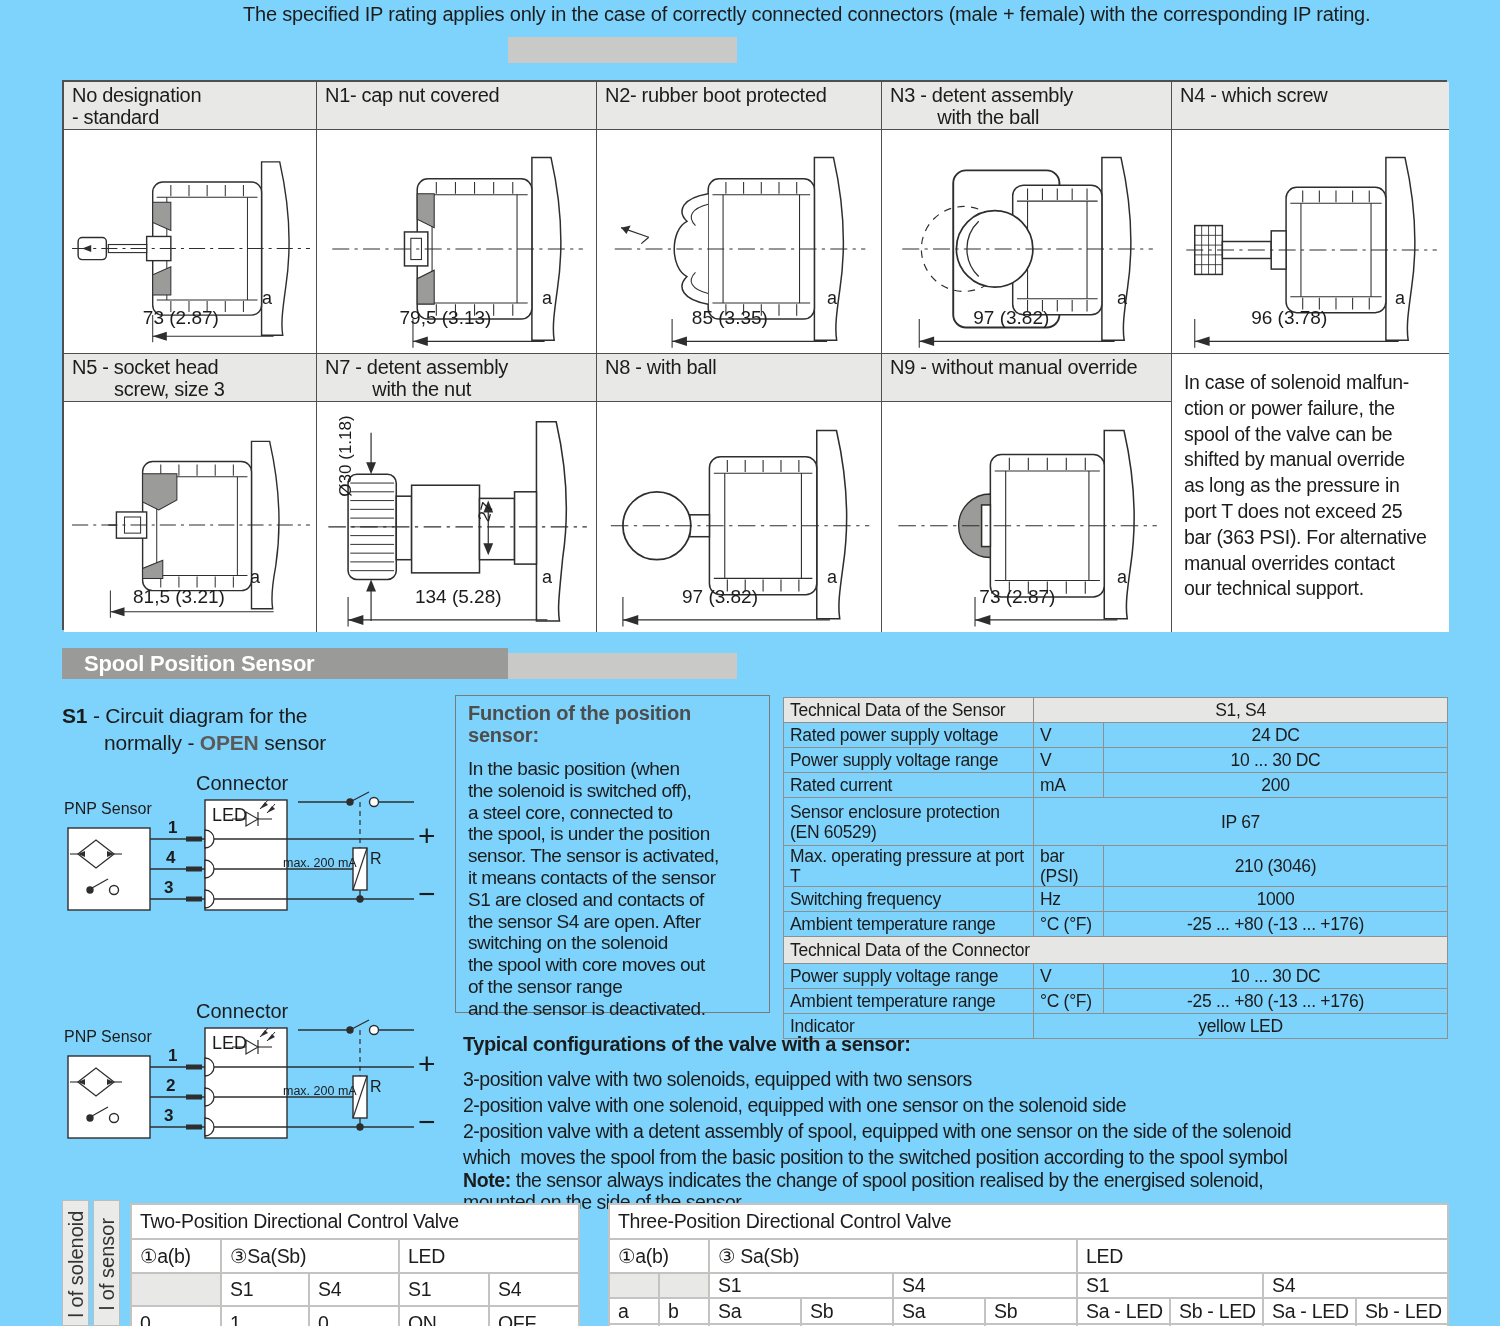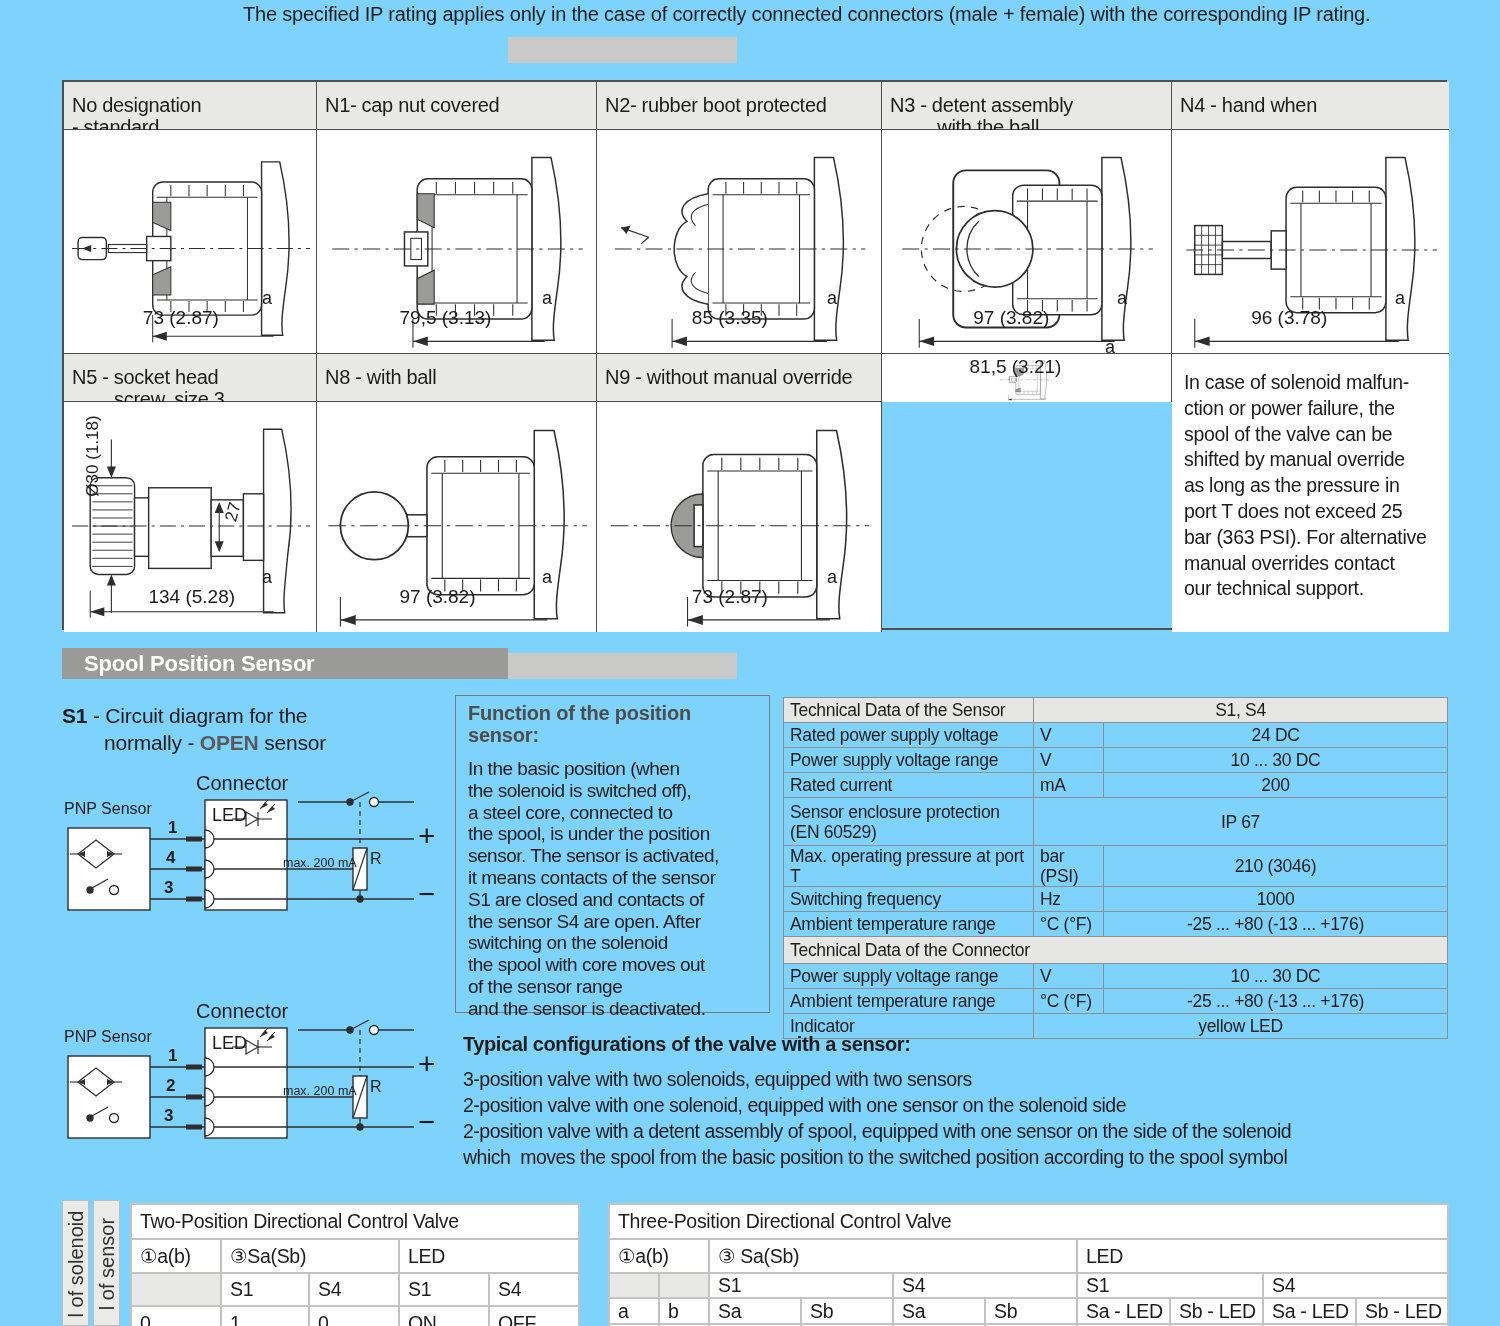--- a/index.html
+++ b/index.html
@@ -10,21 +10,21 @@
   
   .sec-bar{position:absolute;left:62px;width:446px;height:31px;background:#9a9a98;display:flex;align-items:center;padding-left:22px;box-sizing:border-box;white-space:nowrap;}
   .sec-bar .t1{font-size:22px;font-weight:bold;color:#fff;letter-spacing:-0.2px;}
   .sec-bar .t2{font-size:19px;color:#ededeb;margin-left:8px;letter-spacing:-0.2px;}
   .bar-tail{position:absolute;height:26px;background:#c9c9c7;}
   
   .mo-grid{position:absolute;left:62px;top:80px;width:1385px;height:550px;display:grid;
            grid-template-columns:253px 280px 285px 290px 277px;grid-template-rows:48px 224px 48px 230px;
            border:2px solid #4f4f4d;box-sizing:border-box;}
   .hcell{background:#e8e8e6;border-right:1.5px solid #4f4f4d;border-bottom:1.5px solid #4f4f4d;
-         font-size:20px;line-height:22px;padding:12px 8px;white-space:pre-wrap;letter-spacing:-0.3px;box-sizing:border-box;}
+         font-size:20px;line-height:22px;padding:2px 8px;white-space:pre-wrap;letter-spacing:-0.3px;box-sizing:border-box;}
   .fcell{position:relative;background:#fff;border-right:1.5px solid #4f4f4d;border-bottom:1.5px solid #4f4f4d;box-sizing:border-box;}
   .no-r{border-right:none!important;}
   .no-b{border-bottom:none!important;}
   .fcell svg{position:absolute;left:0;top:0;width:100%;height:100%;}
   .dim{position:absolute;bottom:24px;left:50%;transform:translateX(-62%);font-size:19px;white-space:nowrap;}
   .flaglabel{position:absolute;right:44px;bottom:44px;font-size:18px;}
   .fcell[data-v="n5"] .flaglabel{right:56px;}
   .fcell[data-v="n4"] .dim{transform:translateX(-78%);}
   .fcell[data-v="n3"] .dim{transform:translateX(-70%);}
   .fcell[data-v="n8"] .dim{transform:translateX(-75%);}
@@ -101,21 +101,21 @@
   <div class="bar-tail" style="left:508px;top:37px;width:229px;"></div>
 
   <div class="mo-grid">
 
     <div class="hcell">No designation
 - standard</div>
     <div class="hcell">N1- cap nut covered</div>
     <div class="hcell">N2- rubber boot protected</div>
     <div class="hcell">N3 - detent assembly
          with the ball</div>
-    <div class="hcell no-r">N4 - hand when</div>
+    <div class="hcell no-r">N4 - which screw</div>
 
     <div class="fcell" data-v="std">
       <svg viewBox="0 0 250 210">
           <path d="M196,26 L214,26 C224,70 226,110 220,150 C217,172 215,186 217,198 L196,198 Z" fill="#fff" stroke="#2e2e2e" stroke-width="1.4"></path>
           <rect x="88" y="46" width="108" height="132" rx="10" fill="#fff" stroke="#2e2e2e" stroke-width="1.4"></rect>
           <line x1="92" y1="61" x2="192" y2="61" stroke="#2e2e2e" stroke-width="1"></line>
           <line x1="92" y1="163" x2="192" y2="163" stroke="#2e2e2e" stroke-width="1"></line>
           <line x1="106" y1="49" x2="106" y2="60" stroke="#2e2e2e" stroke-width="1"></line>
           <line x1="106" y1="164" x2="106" y2="175" stroke="#2e2e2e" stroke-width="1"></line>
           <line x1="124" y1="49" x2="124" y2="60" stroke="#2e2e2e" stroke-width="1"></line>
@@ -266,20 +266,22 @@
           <line x1="16" y1="199" x2="208" y2="199" stroke="#2e2e2e" stroke-width="1.2"></line>
           <polygon points="16,199 30,194.5 30,203.5" fill="#2e2e2e"></polygon>
           <line x1="16" y1="178" x2="16" y2="205" stroke="#2e2e2e" stroke-width="1"></line>
         </svg>
       <span class="dim">96 (3.78)</span>
       <span class="flaglabel">a</span>
     </div>
 
     <div class="hcell">N5 - socket head
         screw, size 3</div>
+    <div class="hcell">N7 - detent assembly
+         with the nut</div>
     <div class="hcell">N8 - with ball</div>
     <div class="hcell">N9 - without manual override</div>
 
     <div class="mo-note no-r no-b">In case of solenoid malfun-
 ction or power failure, the
 spool of the valve can be
 shifted by manual override
 as long as the pressure in
 port T does not exceed 25
 bar (363 PSI). For alternative
@@ -610,20 +612,22 @@
     </tbody>
       </table>
   </div>
 
   <div class="typical">
     <div class="typ-title">Typical configurations of the valve with a sensor:</div>
     <div class="typ-lines">3-position valve with two solenoids, equipped with two sensors
 2-position valve with one solenoid, equipped with one sensor on the solenoid side
 2-position valve with a detent assembly of spool, equipped with one sensor on the side of the solenoid
 which  moves the spool from the basic position to the switched position according to the spool symbol</div>
+    <div class="typ-note"><b>Note:</b><span> the sensor always indicates the change of spool position realised by the energised solenoid,
+mounted on the side of the sensor.</span></div>
   </div>
 
   <div class="vstrip" style="left:62px;">
     <span class="vtext">l of solenoid</span>
   </div>
   <div class="vstrip" style="left:93px;">
     <span class="vtext">l of sensor</span>
   </div>
 
   <div class="btable two-pos">

